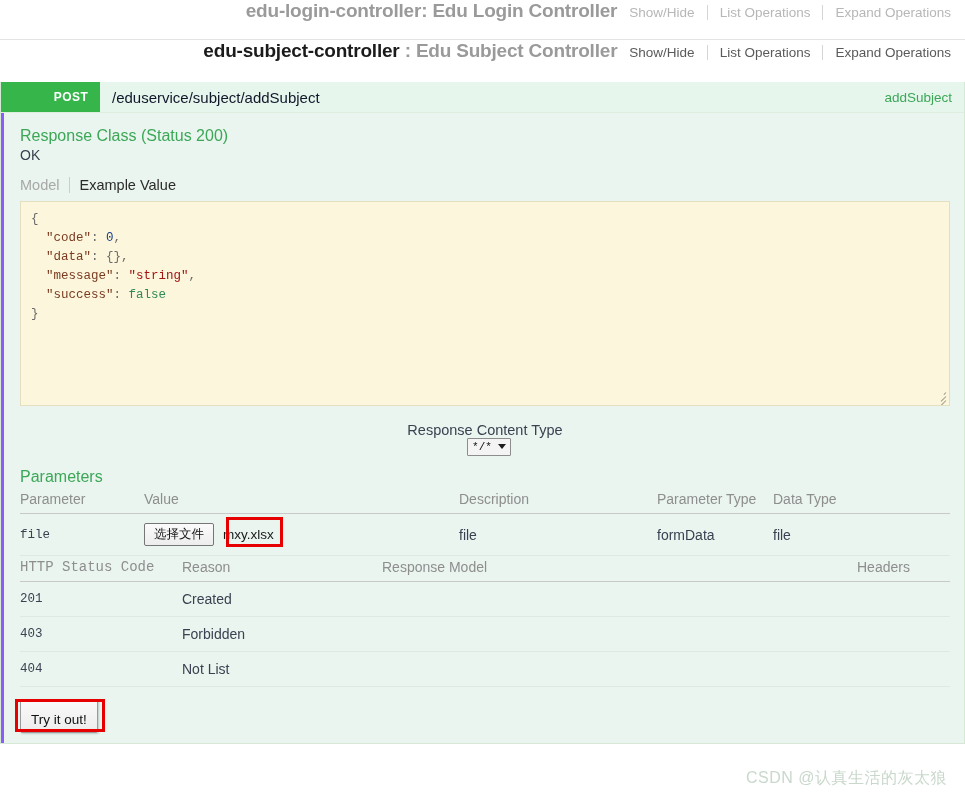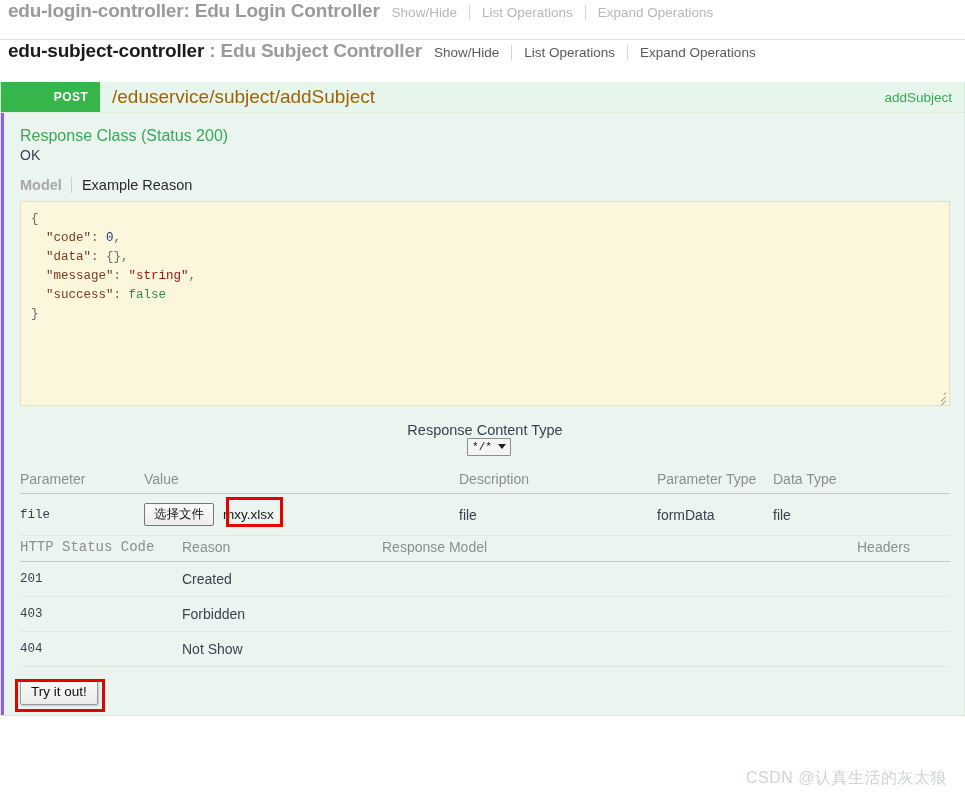--- a/index.html
+++ b/index.html
@@ -14,21 +14,21 @@
     font-size: 14px;
     color: #3b4151;
     overflow: hidden;
     position: relative;
   }
 
   
   .resource-head {
     display: flex;
     align-items: baseline;
-    justify-content: flex-start;
+    justify-content: flex-end;
     padding: 0 14px 0 8px;
     box-sizing: border-box;
   }
   .resource-head.first {
     height: 40px;
     border-bottom: 1px solid #e4e4e4;
   }
   .resource-head.second {
     height: 42px;
   }
@@ -88,22 +88,22 @@
     justify-content: center;
     width: 58px;
     flex: 0 0 58px;
     padding-left: 41px;
   }
   .op-path {
     flex: 1 1 auto;
     display: flex;
     align-items: center;
     padding-left: 12px;
-    font-size: 19px;
-    color: #a16207;
+    font-size: 15px;
+    color: #0f172a;
     font-weight: 500;
   }
   .op-nick {
     display: flex;
     align-items: center;
     padding-right: 12px;
     font-size: 13.5px;
     color: #3ba757;
     cursor: pointer;
   }
@@ -130,21 +130,21 @@
   .model-tabs {
     display: flex;
     align-items: center;
     margin-bottom: 8px;
     font-size: 14.5px;
   }
   .model-tabs .tab {
     cursor: pointer;
     padding-right: 9px;
   }
-  .model-tabs .tab.inactive { color: #a8a8a8; font-weight: bold; }
+  .model-tabs .tab.inactive { color: #a8a8a8; }
   .model-tabs .tab.active   { color: #2b2b2b; padding-left: 10px; }
   .model-tabs .vsep {
     width: 1px;
     height: 16px;
     background: #cdcdcd;
   }
 
   
   .code-box {
     background: #fcf6dd;
@@ -295,21 +295,21 @@
     display: inline-block;
     margin-top: 12px;
   }
   .tryout-btn {
     border: 1px solid #9a9a9a;
     background: linear-gradient(#fafafa, #ececec);
     border-radius: 2px;
     font-family: "Liberation Sans", sans-serif;
     font-size: 13.5px;
     color: #111;
-    padding: 4px 10px 5px 10px;
+    padding: 12px 10px 5px 10px;
     cursor: pointer;
     box-shadow: 1px 1px 2px rgba(0,0,0,0.18);
   }
   .annot-try {
     left: -5px;
     top: 0px;
     width: 90px;
     height: 33px;
   }
 
@@ -363,38 +363,39 @@
   </div>
 
   <div class="op-content">
 
     <h4 class="section">Response Class (Status 200)</h4>
     <div class="ok-text">OK</div>
 
     <div class="model-tabs">
       <span class="tab inactive">Model</span>
       <span class="vsep"></span>
-      <span class="tab active">Example Reason</span>
+      <span class="tab active">Example Value</span>
     </div>
 
     <div class="code-box"><span class="pn">{</span>
   <span class="k">"code"</span><span class="pn">: </span><span class="num">0</span><span class="pn">,</span>
   <span class="k">"data"</span><span class="pn">: </span><span class="pn">{}</span><span class="pn">,</span>
   <span class="k">"message"</span><span class="pn">: </span><span class="str">"string"</span><span class="pn">,</span>
   <span class="k">"success"</span><span class="pn">: </span><span class="bool">false</span>
 <span class="pn">}</span><span class="resize-grip"><i style="width:11px; top:11px;"></i><i style="width:7px; top:7px;"></i><i style="width:3px; top:3px;"></i></span></div>
 
     <div class="rct-row">
       <span>Response Content Type</span>
       <span class="rct-select">
         <span>*/*</span>
         <span class="chev"></span>
       </span>
     </div>
 
+    <h4 class="section">Parameters</h4>
     <table class="sw">
       <thead>
         <tr>
           <th class="col-param">Parameter</th>
           <th class="col-value">Value</th>
           <th class="col-desc">Description</th>
           <th class="col-ptype">Parameter Type</th>
           <th>Data Type</th>
         </tr>
       </thead>
@@ -432,21 +433,21 @@
           <td></td>
         </tr>
         <tr>
           <td class="mono">403</td>
           <td>Forbidden</td>
           <td></td>
           <td></td>
         </tr>
         <tr>
           <td class="mono">404</td>
-          <td>Not Show</td>
+          <td>Not List</td>
           <td></td>
           <td></td>
         </tr>
       </tbody>
     </table>
 
     <div class="tryout-wrap">
       <button class="tryout-btn">Try it out!</button>
       <span class="annot-box annot-try"></span>
     </div>

